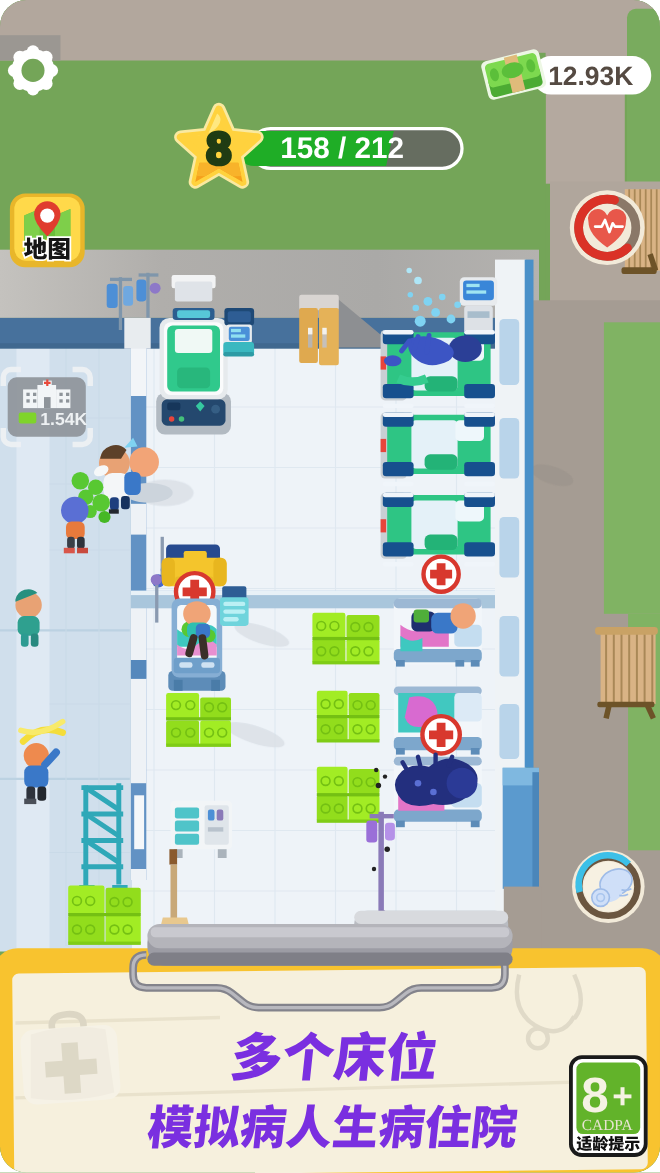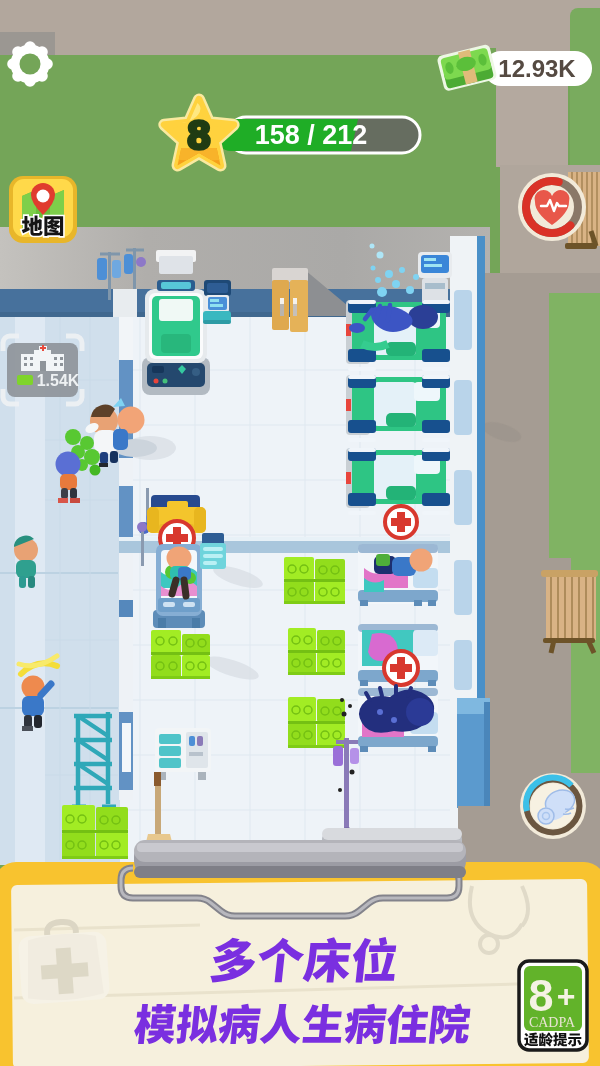--- a/index.html
+++ b/index.html
@@ -1,17 +1,17 @@
 <!DOCTYPE html>
 <html><head>
 <meta charset="utf-8">
 <style>
   html,body{margin:0;padding:0;}
   body{width:600px;height:1066px;overflow:hidden;font-family:"Liberation Sans",sans-serif;}
-  #stage{position:relative;width:600px;height:1066px;overflow:hidden;background:#74a558;}
+  #stage{position:relative;width:600px;height:1066px;overflow:hidden;background:#74a558;border-radius:24px;}
   .abs{position:absolute;}
 </style>
 </head>
 <body>
 <div id="stage">
 
   <div class="abs" style="left:0;top:0;width:600px;height:1066px;background:#74a558;"></div>
 
   <div class="abs" style="left:0;top:0;width:600px;height:55px;background:#b2a79d;"></div>
 

